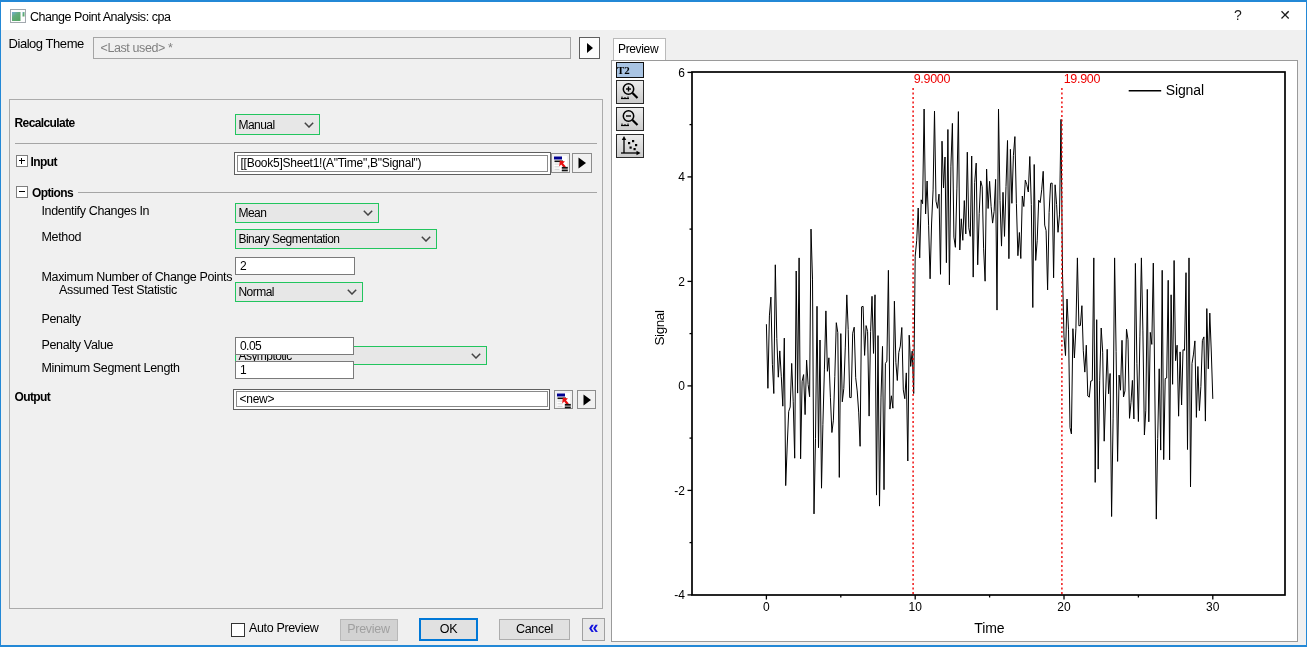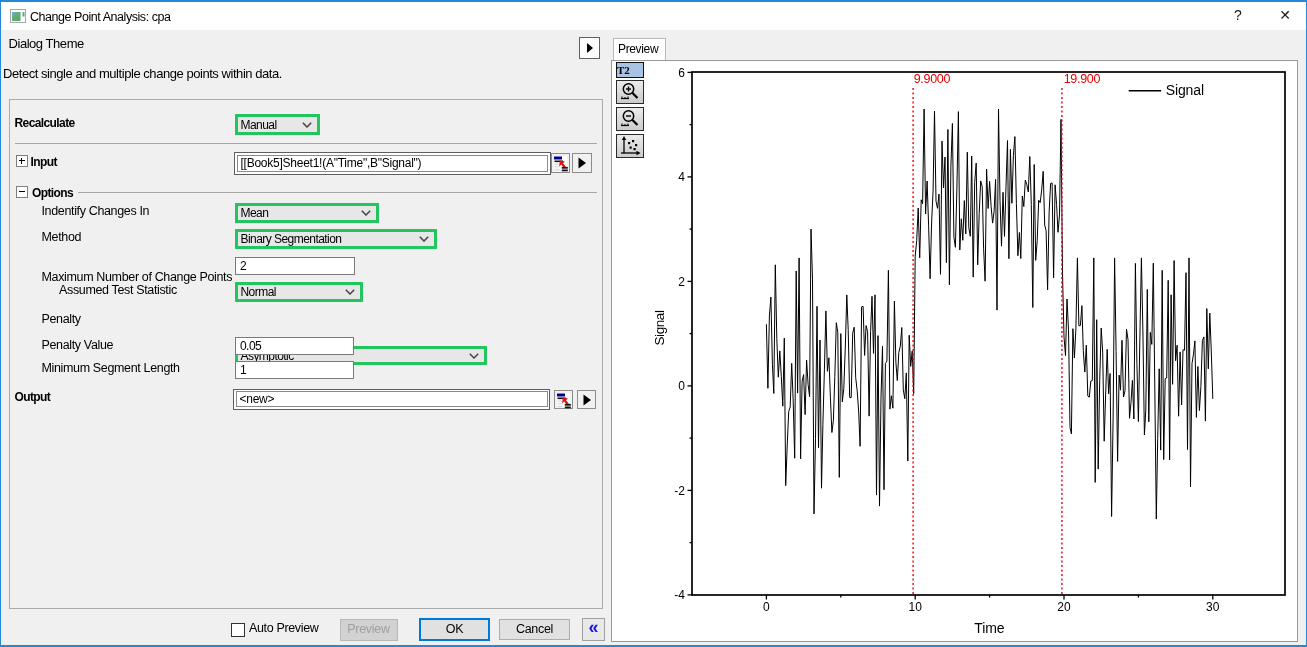--- a/index.html
+++ b/index.html
@@ -4,21 +4,21 @@
 <style>
 * { margin:0; padding:0; box-sizing:border-box; }
 html,body { width:1307px; height:647px; overflow:hidden; background:#f0f0f0; }
 body { font-family:"Liberation Sans", sans-serif; font-size:12.5px; color:#000; }
 #win { position:absolute; left:0; top:0; width:1307px; height:647px; background:#f0f0f0; border:2px solid #2388d6; border-left:1px solid #2388d6; border-right:1px solid #2388d6; }
 #titlebar { position:absolute; left:0; top:0; width:1305px; height:28px; background:#ffffff; }
 #titletext { position:absolute; left:29px; top:8px; font-size:12.5px; letter-spacing:-0.45px; }
 .titlebtn { position:absolute; top:0; width:30px; height:28px; text-align:center; line-height:27px; font-size:14px; color:#1a1a1a; }
 .lbl { position:absolute; white-space:nowrap; letter-spacing:-0.35px; }
 .b { font-weight:bold; font-size:12px; letter-spacing:-0.6px; }
-.combo { position:absolute; background:#e7e7e7; border:3px solid #22c55e;text-align:center; }
+.combo { position:absolute; background:#e7e7e7; border:1px solid #22c55e;text-align:center; }
 .combo .ct { position:absolute; left:2.5px; top:50%; transform:translateY(-50%); white-space:nowrap; font-size:12px; letter-spacing:-0.55px; }
 .combo svg { position:absolute; right:5px; top:50%; transform:translateY(-50%); }
 .tinput { position:absolute; background:#ffffff; border:1px solid #7a7a7a; }
 .tinput .ct { position:absolute; left:4px; top:50%; transform:translateY(-50%); white-space:nowrap; font-size:12px; letter-spacing:-0.55px; }
 .rangebox { position:absolute; background:#ffffff; border:1px solid #5f5f5f; padding:2px; }
 .rangebox .inner { width:100%; height:100%; border:1px solid #8a8a8a; position:relative; }
 .rangebox .ct { position:absolute; left:3px; top:50%; transform:translateY(-50%); white-space:nowrap; font-size:12px; letter-spacing:-0.25px; }
 .sqbtn { position:absolute; background:#f1f1f1; border:1px solid #8c8c8c; text-align:center; }
 .expbox { position:absolute; width:12px; height:12px; background:#fff; border:1px solid #7e7e7e; }
 .expbox:before { content:""; position:absolute; left:2px; right:2px; top:4px; height:1px; background:#000; }
@@ -43,26 +43,28 @@
     <rect x="0.5" y="0.5" width="15" height="13" fill="#fdfdfd" stroke="#a2a8ae"></rect>
     <rect x="2" y="3" width="8.5" height="9" fill="url(#gi)"></rect>
     <rect x="12.5" y="3" width="2" height="4.5" fill="url(#gi)"></rect>
   </svg>
   <div id="titletext">Change Point Analysis: cpa</div>
   <div class="titlebtn" style="left:1222px;">?</div>
   <div class="titlebtn" style="left:1269px;font-size:14px;">✕</div>
 </div>
 
 <div class="lbl" style="left:7.5px;top:34px;font-size:13px;letter-spacing:-0.45px;">Dialog Theme</div>
+<div style="position:absolute;left:91.5px;top:34.5px;width:478px;height:22.5px;background:#f0f0f0;border:1px solid #a5a5a5;">
+  <div style="position:absolute;left:7px;top:3.5px;color:#7f7f7f;font-size:12.5px;letter-spacing:-0.4px;">&lt;Last used&gt; *</div>
+</div>
 <div class="sqbtn" style="left:577.5px;top:34.5px;width:21px;height:22.5px;background:#fdfdfd;border-color:#5f5f5f;">
   <svg width="19" height="20" viewBox="0 0 19 20">
         <path d="M7 5 L13 10 L7 15 Z" fill="#000"></path>
       </svg>
 </div>
-<div class="lbl" style="left:2px;top:64px;font-size:13px;letter-spacing:-0.45px;">Detect single and multiple change points within data.</div>
 
 <div style="position:absolute;left:8px;top:97px;width:594px;height:510px;border:1px solid #ababab;"></div>
 
 <div class="lbl b" style="left:13.5px;top:114px;">Recalculate</div>
 <div class="combo" style="left:234px;top:112px;width:85px;height:21px;">
       <div class="ct">Manual</div>
       <svg width="10" height="6" viewBox="0 0 10 6">
         <path d="M0.8 0.8 L5 5 L9.2 0.8" fill="none" stroke="#444" stroke-width="1.5"></path>
       </svg>
     </div>
@@ -152,21 +154,21 @@
         <rect x="9.8" y="12.9" width="6" height="1.8" fill="#111"></rect>
         <rect x="9.8" y="15.5" width="6" height="1.8" fill="#111"></rect>
       </svg></div>
 <div class="sqbtn" style="left:575.5px;top:387.5px;width:19.5px;height:19.5px;"><svg width="18" height="18" viewBox="0 0 18 18">
         <path d="M5.5 3.5 L13 9 L5.5 14.5 Z" fill="#000"></path>
       </svg></div>
 
 <div style="position:absolute;left:230px;top:621px;width:13.5px;height:13.5px;background:#fff;border:1px solid #333;"></div>
 <div class="lbl" style="left:248px;top:619px;">Auto Preview</div>
 <div class="btn" style="left:338.5px;top:617px;width:58px;height:21.5px;background:#d2d2d2;border-color:#b8b8b8;color:#a0a0a0;line-height:19px;">Preview</div>
-<div class="btn" style="left:418px;top:616px;width:71px;height:23px;border:2px solid #0078d7;line-height:18px;">OK</div>
+<div class="btn" style="left:418px;top:616px;width:59px;height:23px;border:2px solid #0078d7;line-height:18px;">OK</div>
 <div class="btn" style="left:498px;top:617px;width:71px;height:21px;line-height:19px;">Cancel</div>
 <div class="btn" style="left:581px;top:616px;width:23px;height:23px;background:#e8e8e8;border-color:#a0a0a0;color:#1111dd;font-weight:bold;font-size:18px;line-height:16px;letter-spacing:0;">«</div>
 
 <div style="position:absolute;left:612px;top:36px;width:53px;height:22px;background:#fff;border:1px solid #bababa;border-bottom:none;z-index:3;"></div>
 <div class="lbl" style="left:617px;top:40px;z-index:4;font-size:12px;">Preview</div>
 <div style="position:absolute;left:609.5px;top:57.5px;width:687px;height:582.5px;border:1px solid #9a9a9a;background:#ffffff;z-index:1;"></div>
 
 <div style="position:absolute;left:615px;top:60px;width:28px;height:16px;background:#a9c4e3;border:1px solid #111;z-index:5;text-align:left;font-family:'Liberation Serif',serif;font-weight:bold;font-size:11px;line-height:14px;">T2</div>
 <div class="tbtn" style="left:615px;top:77.5px;">
  <svg width="26" height="22" viewBox="0 0 26 22">

